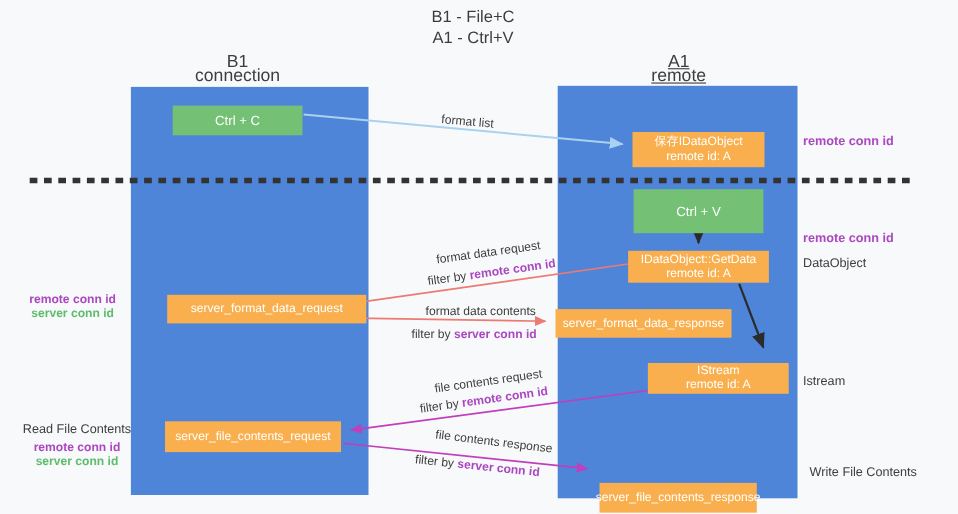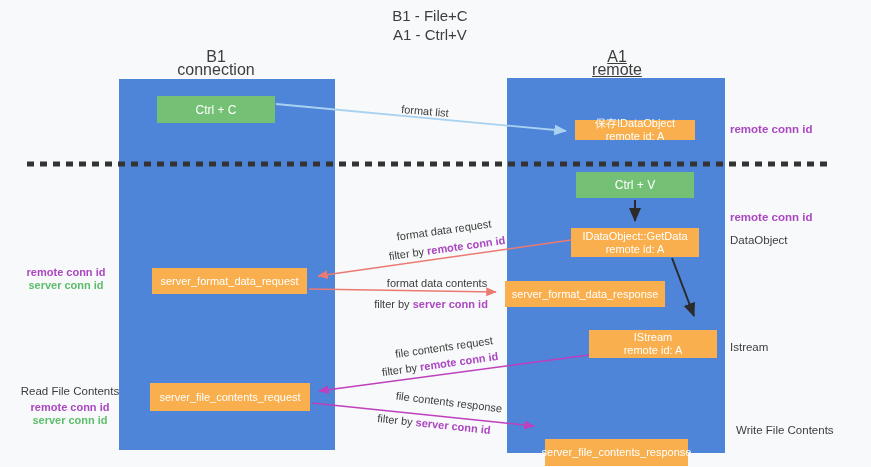--- a/index.html
+++ b/index.html
@@ -91,35 +91,35 @@
   </div>
   <div class="hdr" style="left:557px;top:50px;text-decoration:underline;">
     <div>A1</div>
     <div>remote</div>
   </div>
 
   <div class="node green fs12" style="left:157px;top:96px;width:118px;height:27px;">
     <div>Ctrl + C</div>
   </div>
 
-  <div class="node orange fs11" style="left:575px;top:120px;width:120px;height:20px;">
+  <div class="node orange fs11" style="left:575px;top:120px;width:120px;height:32px;">
     <div>保存IDataObject</div>
     <div>remote id: A</div>
   </div>
 
-  <div class="node green fs12" style="left:576px;top:172px;width:118px;height:26px;">
+  <div class="node green fs12" style="left:576px;top:172px;width:118px;height:40px;">
     <div>Ctrl + V</div>
   </div>
 
   <div class="node orange fs11" style="left:571px;top:228px;width:128px;height:29px;">
     <div>IDataObject::GetData</div>
     <div>remote id: A</div>
   </div>
 
-  <div class="node orange fs11" style="left:152px;top:268px;width:155px;height:26px;">
+  <div class="node orange fs11" style="left:152px;top:268px;width:181px;height:26px;">
     <div>server_format_data_request</div>
   </div>
 
   <div class="node orange fs11" style="left:505px;top:281px;width:160px;height:26px;">
     <div>server_format_data_response</div>
   </div>
 
   <div class="node orange fs11" style="left:589px;top:330px;width:128px;height:28px;">
     <div>IStream</div>
     <div>remote id: A</div>

